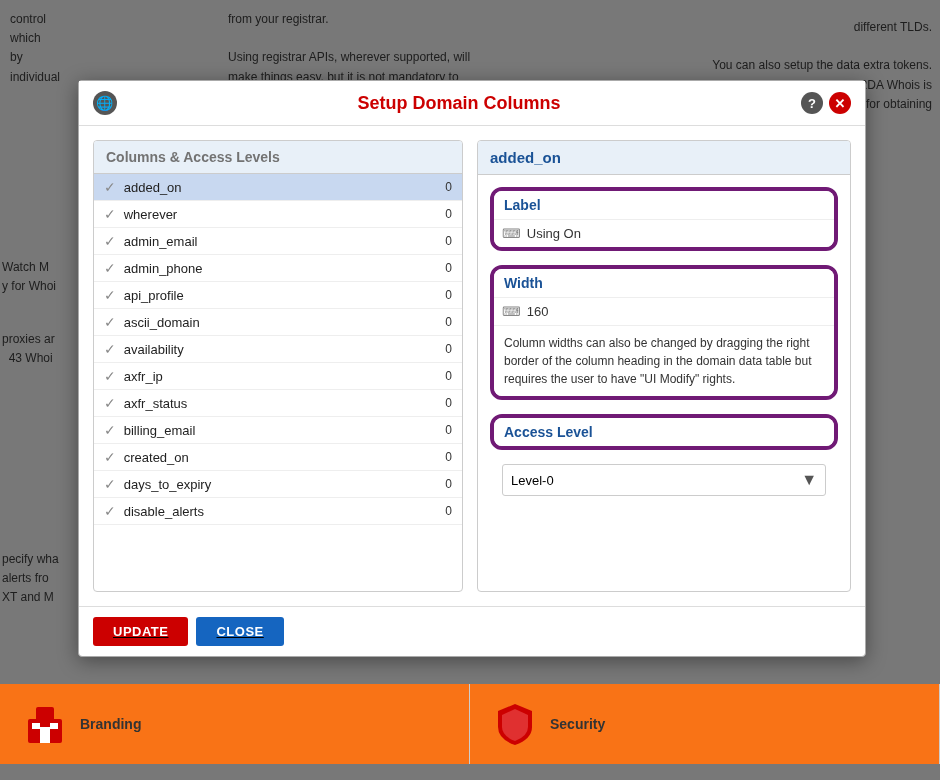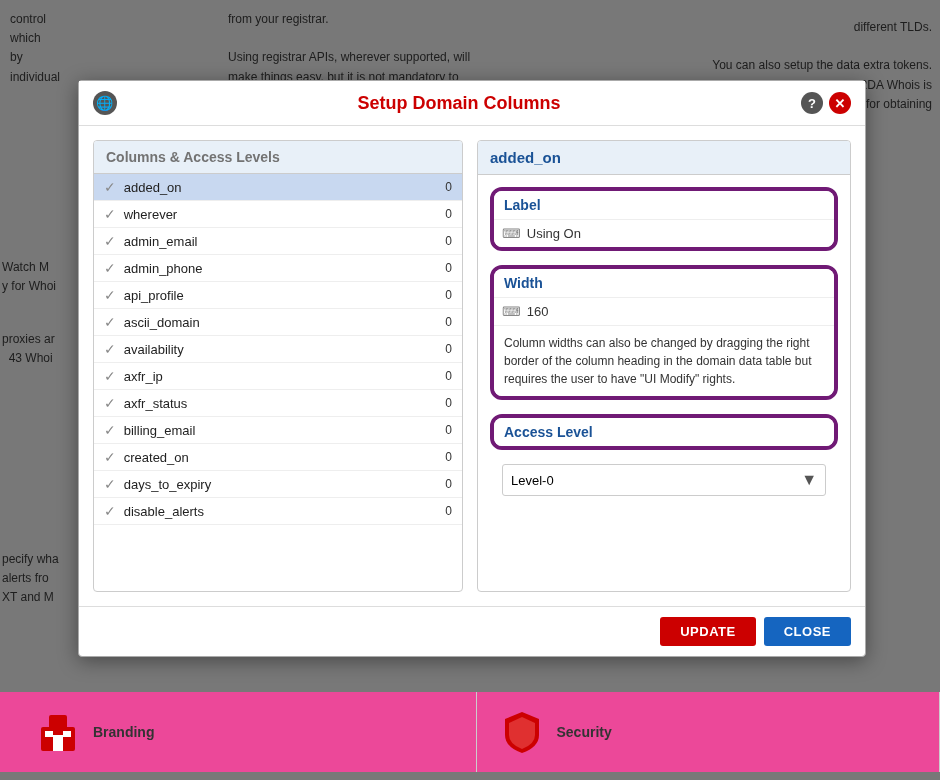--- a/index.html
+++ b/index.html
@@ -228,23 +228,23 @@
     .chevron-icon {
       color: #555;
       font-size: 16px;
       pointer-events: none;
     }
 
     
     .modal-footer {
       padding: 10px 14px;
       display: flex;
-      justify-content: flex-end;
       gap: 8px;
       border-top: 1px solid #ddd;
+      text-decoration: underline;
     }
     .btn {
       padding: 7px 20px;
       border: none;
       border-radius: 3px;
       font-size: 13px;
       font-weight: bold;
       cursor: pointer;
       letter-spacing: 0.5px;
     }
@@ -253,27 +253,26 @@
       color: white;
     }
     .btn-close {
       background: #1565c0;
       color: white;
     }
 
     
     .bottom-section {
       position: absolute;
-      bottom: 8px;
+      bottom: 16px;
       left: 0;
       right: 0;
       height: 80px;
-      background: #ec4899;
-      display: flex;
-      padding-left: 13px;
+      background: #f97316;
+      display: flex;
     }
     .bottom-item {
       flex: 1;
       display: flex;
       align-items: center;
       gap: 10px;
       padding: 10px 20px;
       border-right: 1px solid #ccc;
     }
     .bottom-label {

